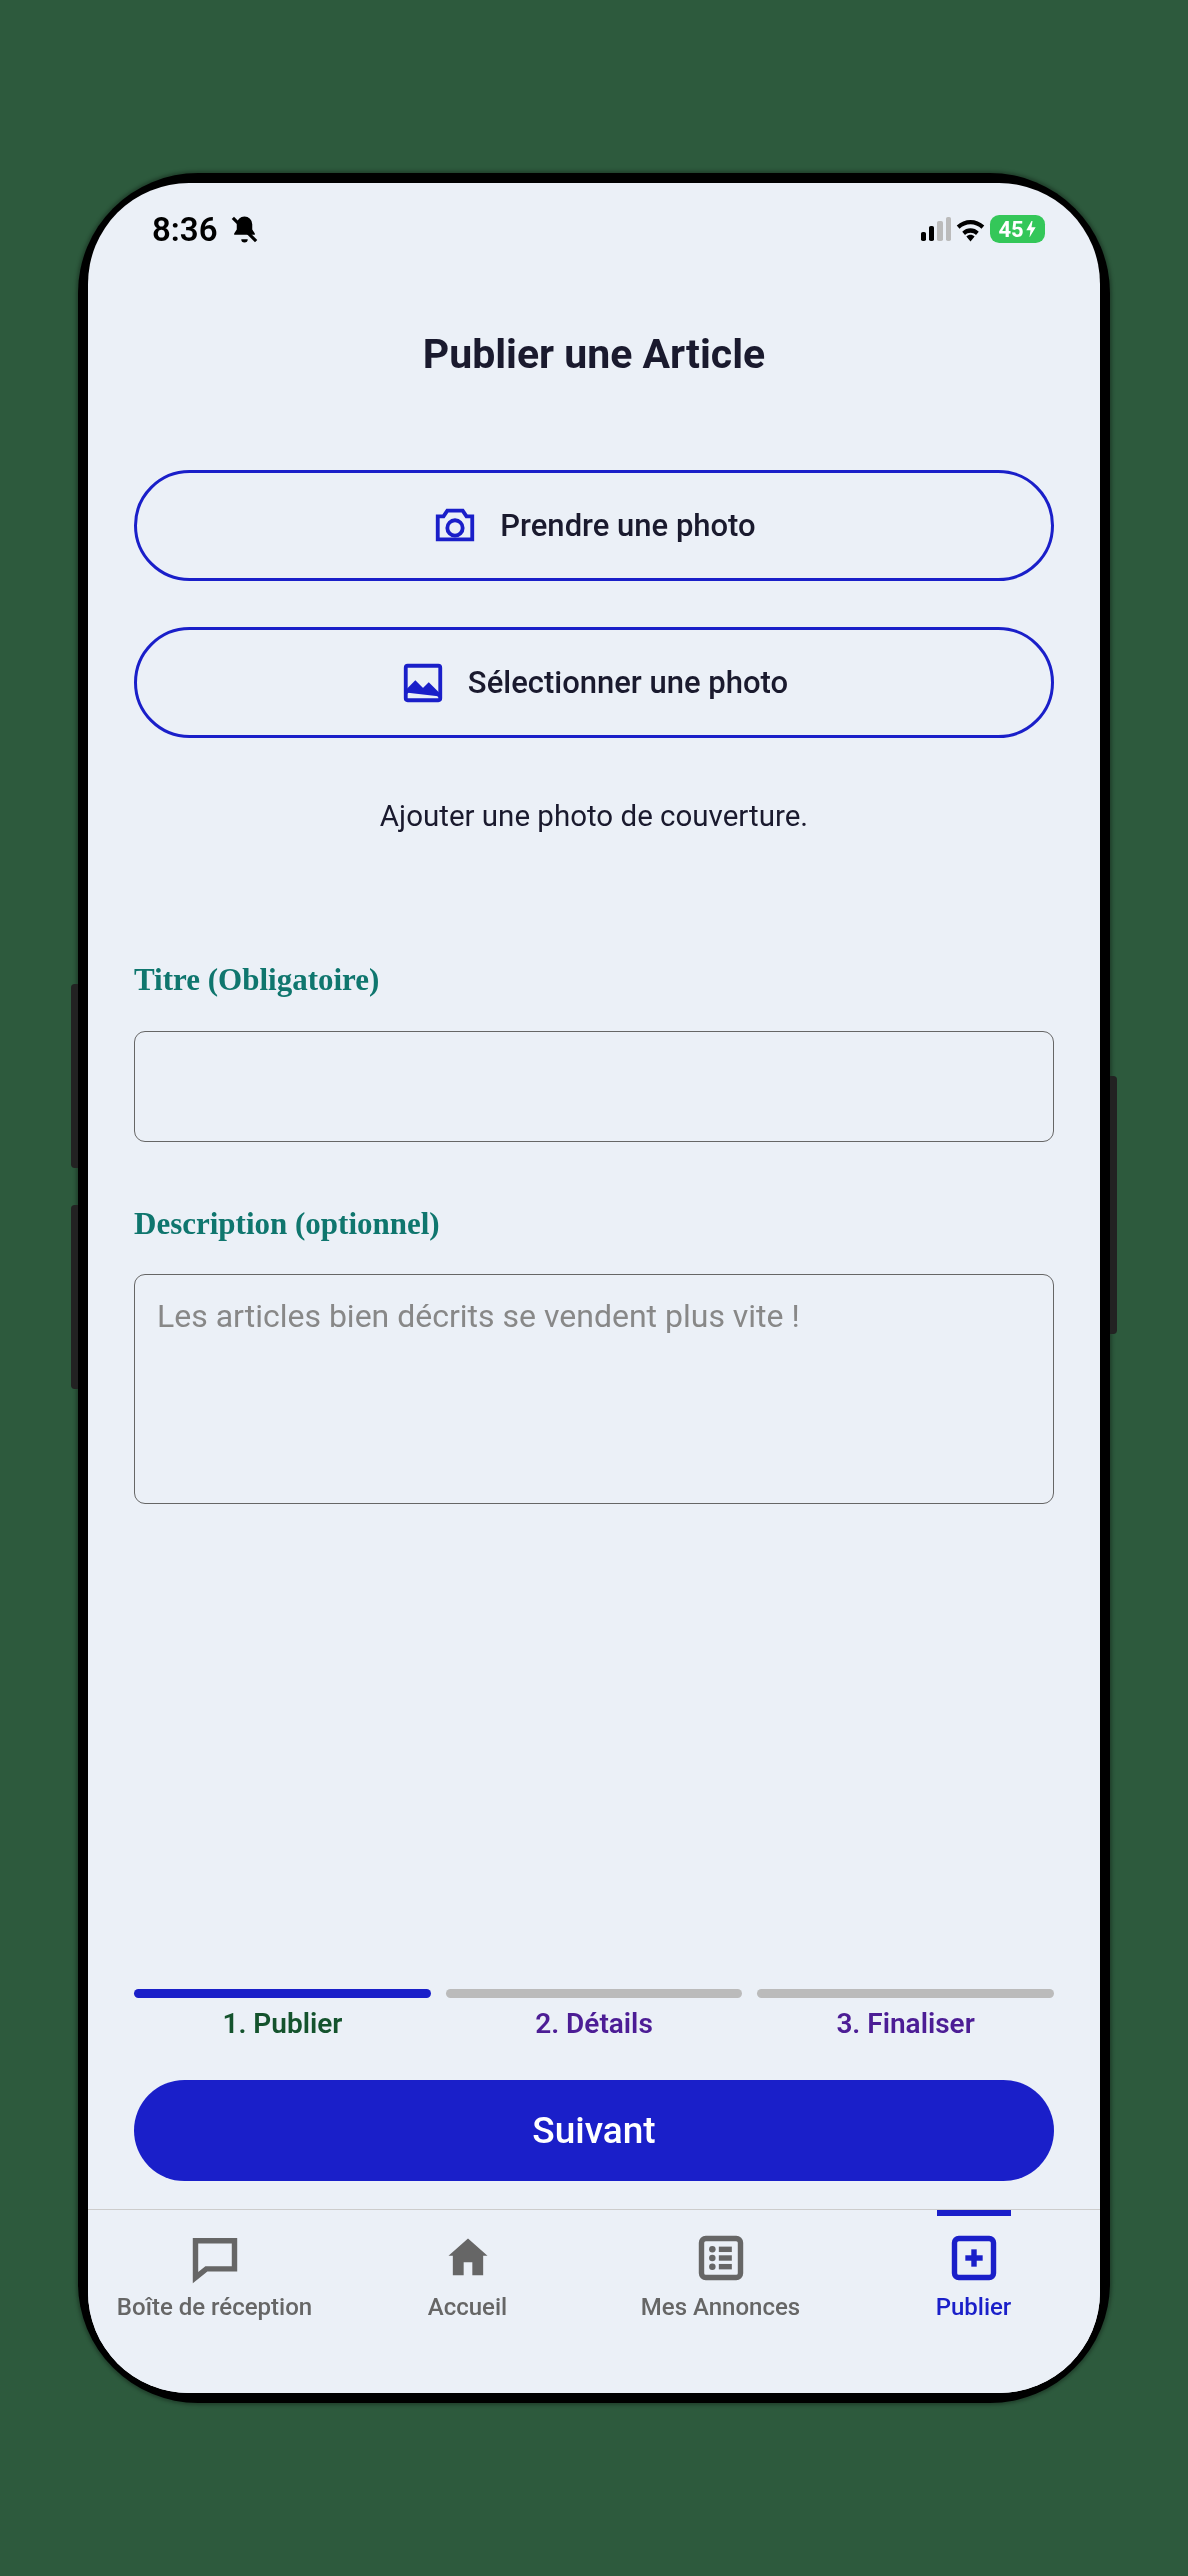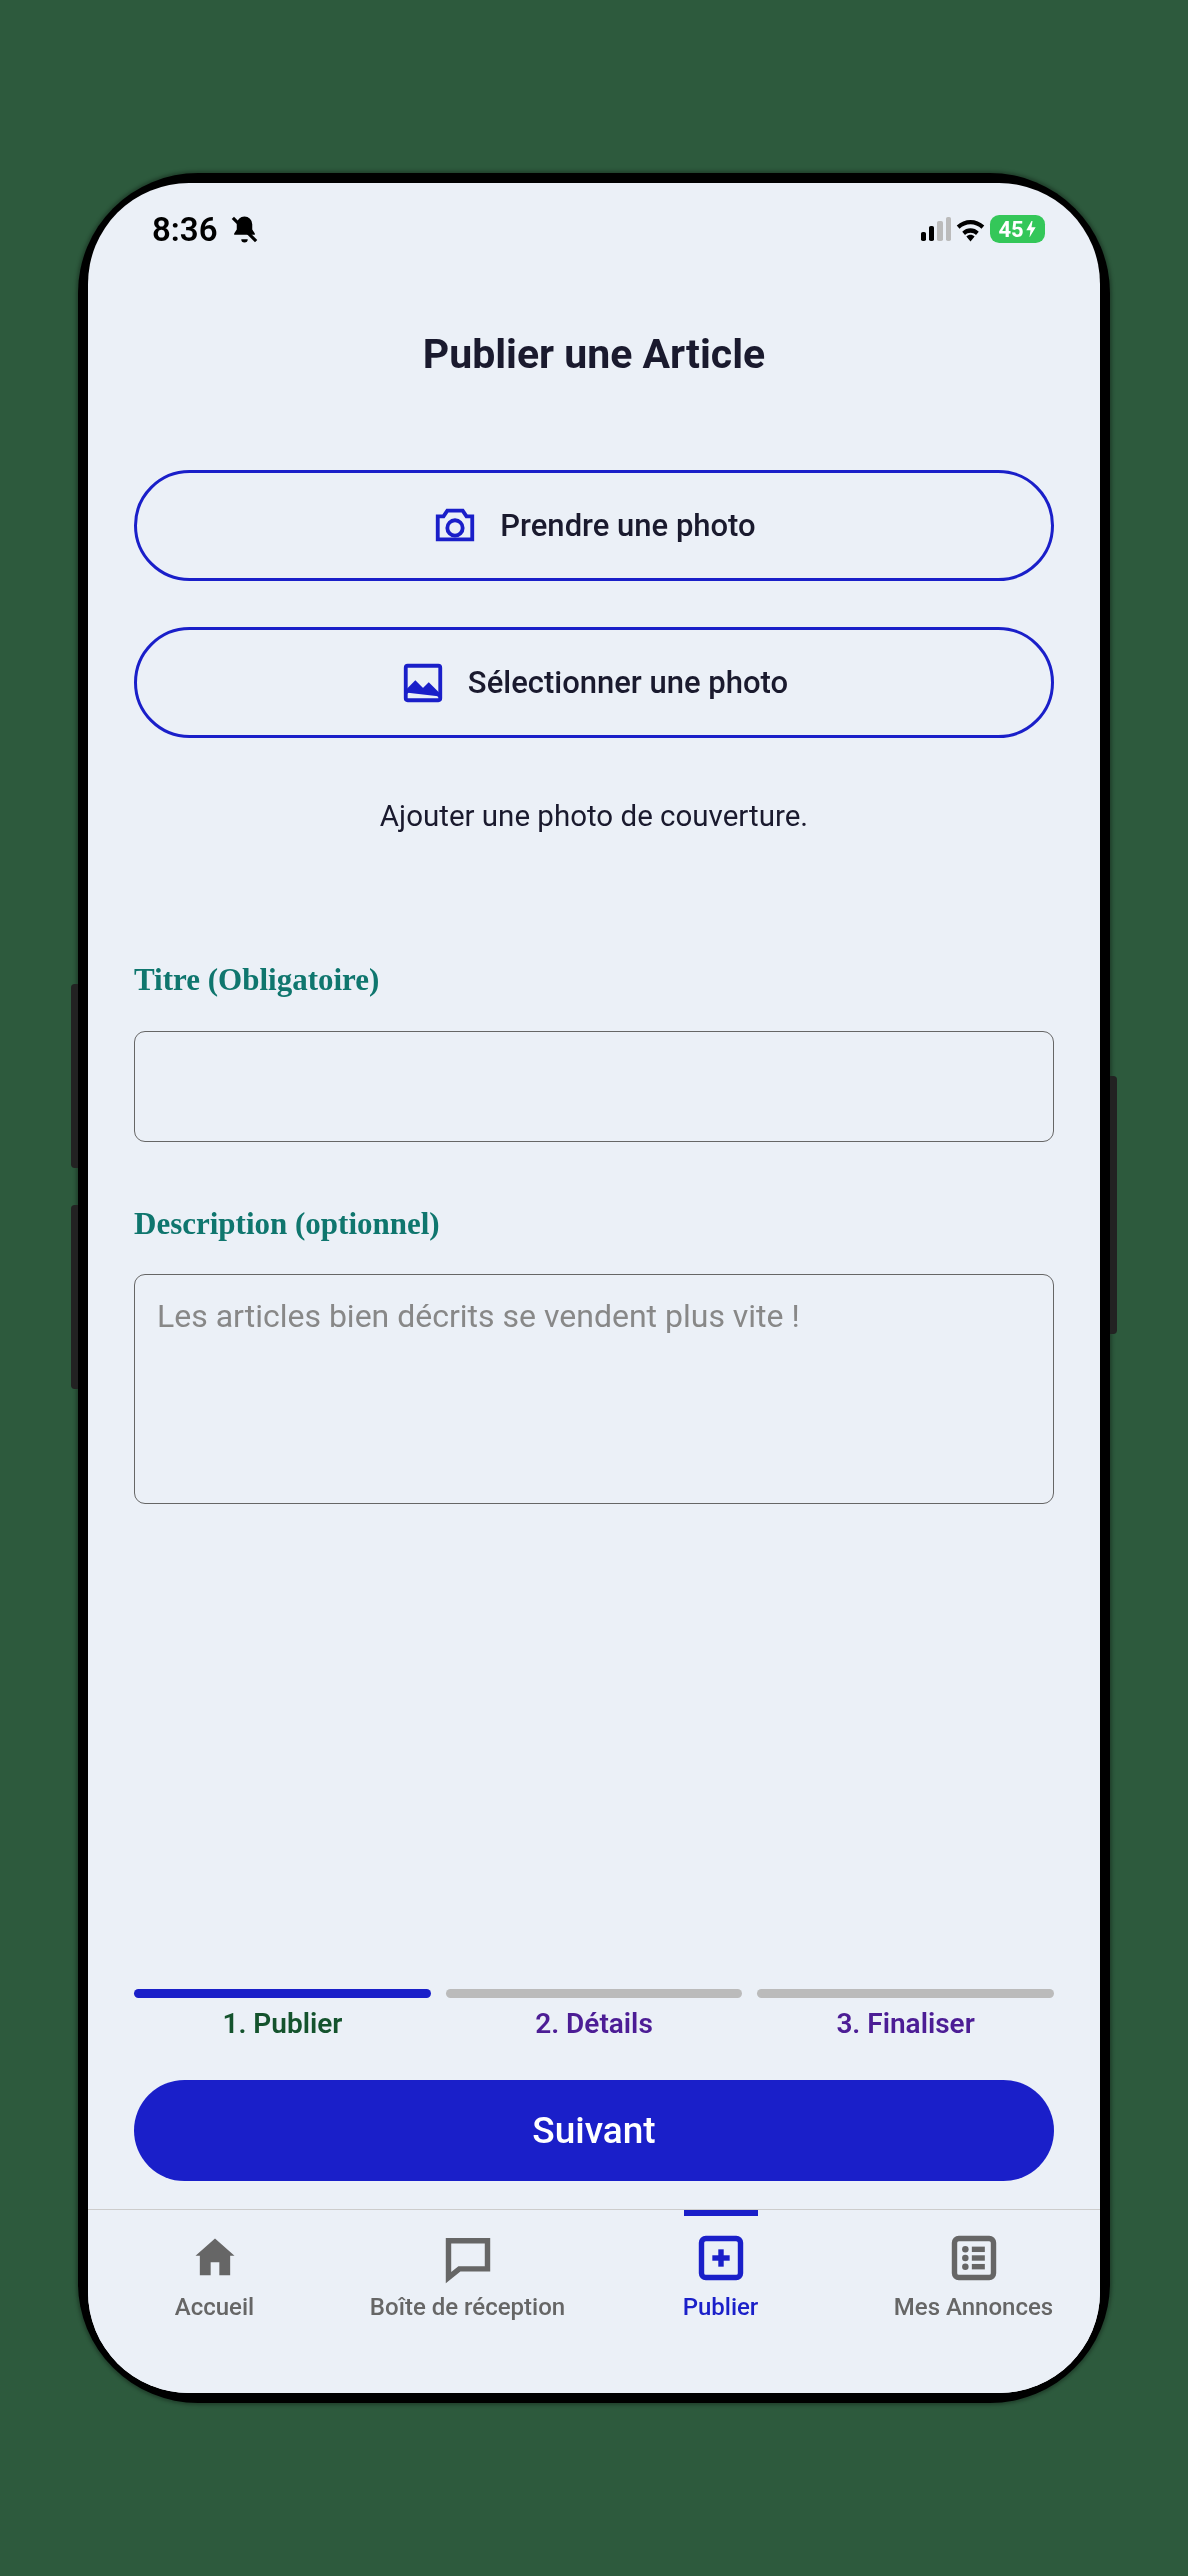--- a/index.html
+++ b/index.html
@@ -342,48 +342,48 @@
           <div class="step-bar"></div>
           <div class="step-label">3. Finaliser</div>
         </div>
       </div>
 
       <button class="next-button">Suivant</button>
     </div>
 
     <div class="bottom-nav">
       <div class="nav-item">
+        <svg class="nav-icon" viewBox="0 0 24 24" fill="none" stroke="#666" stroke-width="2.5">
+          <path d="M3 4h18v13H8l-5 4V4z"></path>
+        </svg>
+        <span class="nav-label">Boîte de réception</span>
+      </div>
+      <div class="nav-item">
         <svg class="nav-icon" viewBox="0 0 24 24" fill="#666">
           <path d="M12 3l9 8h-2v9h-5v-6h-4v6H5v-9H3l9-8z"></path>
         </svg>
         <span class="nav-label">Accueil</span>
-      </div>
-      <div class="nav-item">
-        <svg class="nav-icon" viewBox="0 0 24 24" fill="none" stroke="#666" stroke-width="2.5">
-          <path d="M3 4h18v13H8l-5 4V4z"></path>
-        </svg>
-        <span class="nav-label">Boîte de réception</span>
-      </div>
-      <div class="nav-item active">
-        <svg class="nav-icon" viewBox="0 0 24 24" fill="none" stroke="#1a1fc9" stroke-width="2.5">
-          <rect x="3" y="3" width="18" height="18" rx="2"></rect>
-          <line x1="12" y1="8" x2="12" y2="16"></line>
-          <line x1="8" y1="12" x2="16" y2="12"></line>
-        </svg>
-        <span class="nav-label">Publier</span>
       </div>
       <div class="nav-item">
         <svg class="nav-icon" viewBox="0 0 24 24" fill="none" stroke="#666" stroke-width="2.5">
           <rect x="3" y="3" width="18" height="18" rx="2"></rect>
           <line x1="8" y1="8" x2="8" y2="8" stroke-linecap="round" stroke-width="3"></line>
           <line x1="11" y1="8" x2="17" y2="8"></line>
           <line x1="8" y1="12" x2="8" y2="12" stroke-linecap="round" stroke-width="3"></line>
           <line x1="11" y1="12" x2="17" y2="12"></line>
           <line x1="8" y1="16" x2="8" y2="16" stroke-linecap="round" stroke-width="3"></line>
           <line x1="11" y1="16" x2="17" y2="16"></line>
         </svg>
         <span class="nav-label">Mes Annonces</span>
       </div>
+      <div class="nav-item active">
+        <svg class="nav-icon" viewBox="0 0 24 24" fill="none" stroke="#1a1fc9" stroke-width="2.5">
+          <rect x="3" y="3" width="18" height="18" rx="2"></rect>
+          <line x1="12" y1="8" x2="12" y2="16"></line>
+          <line x1="8" y1="12" x2="16" y2="12"></line>
+        </svg>
+        <span class="nav-label">Publier</span>
+      </div>
     </div>
 
   </div>
 </div>
 
 
 </body></html>

